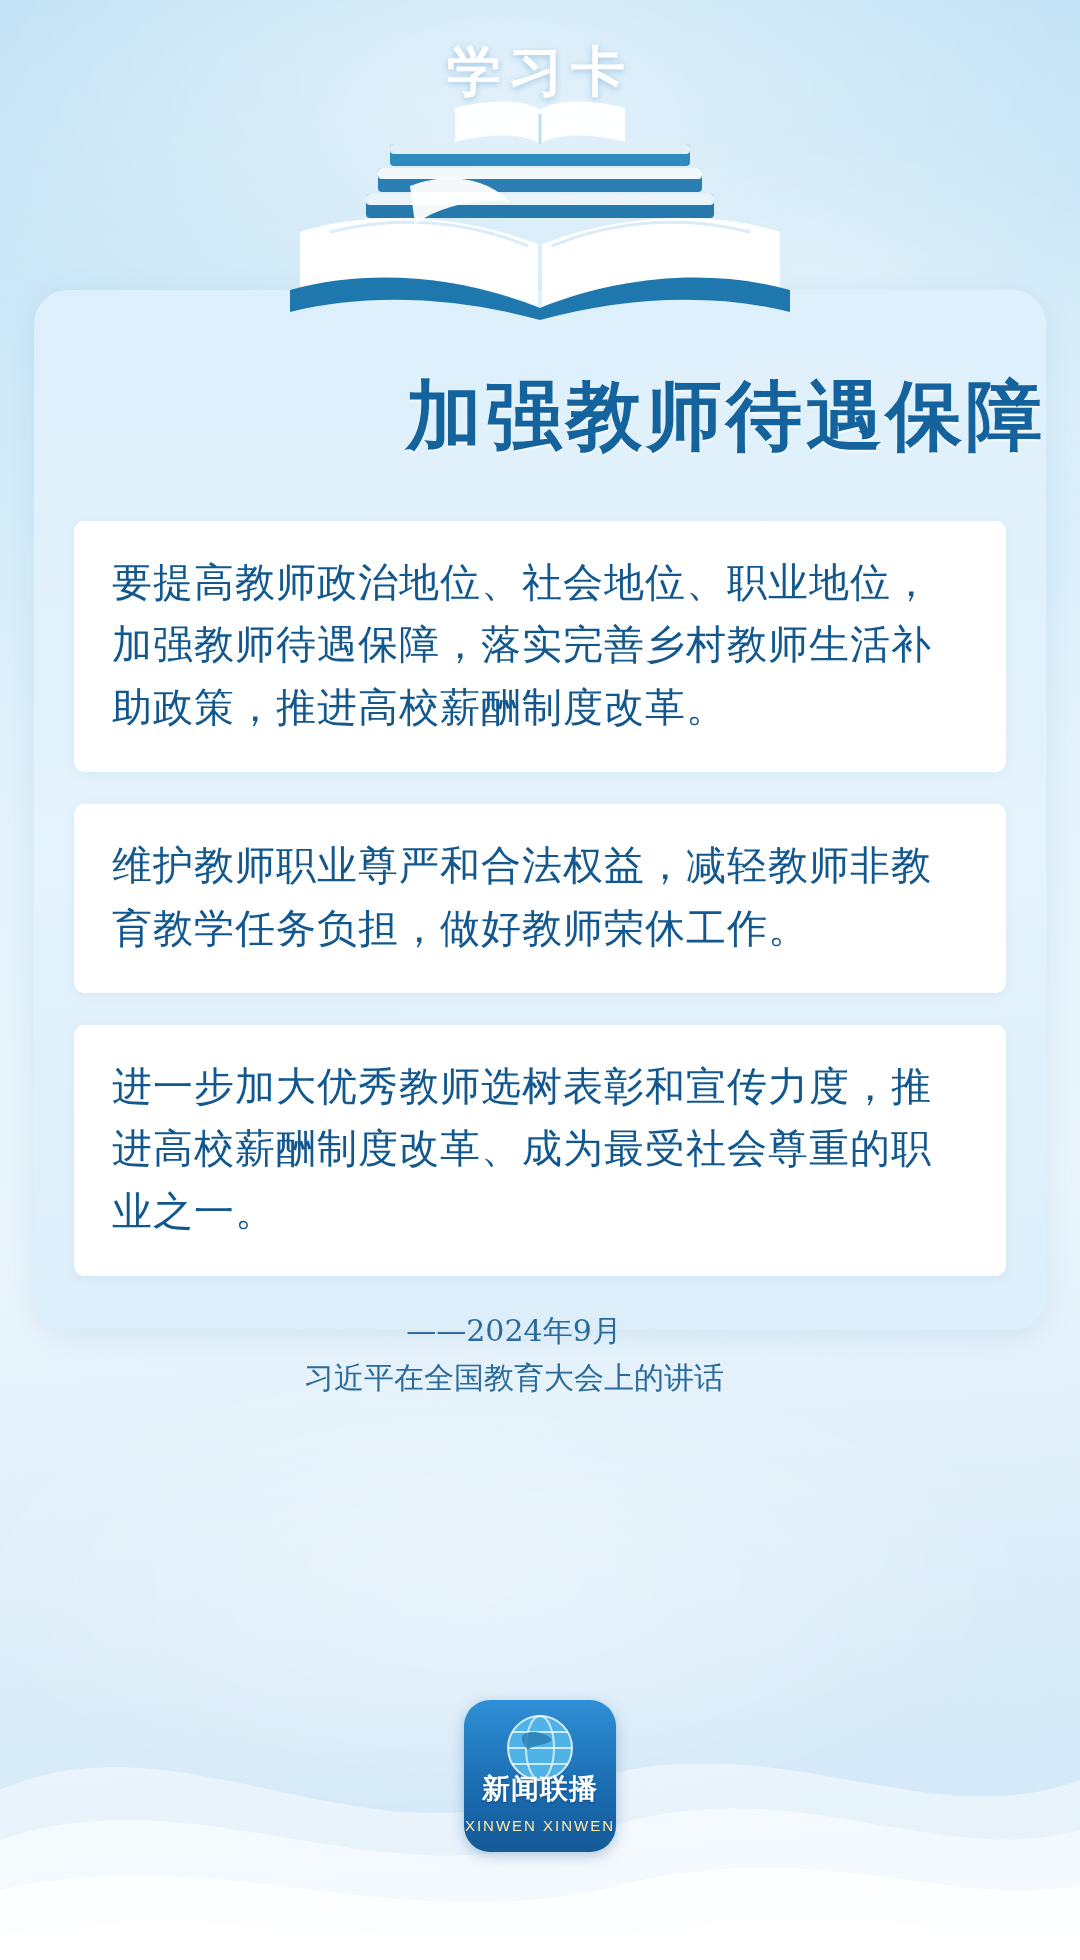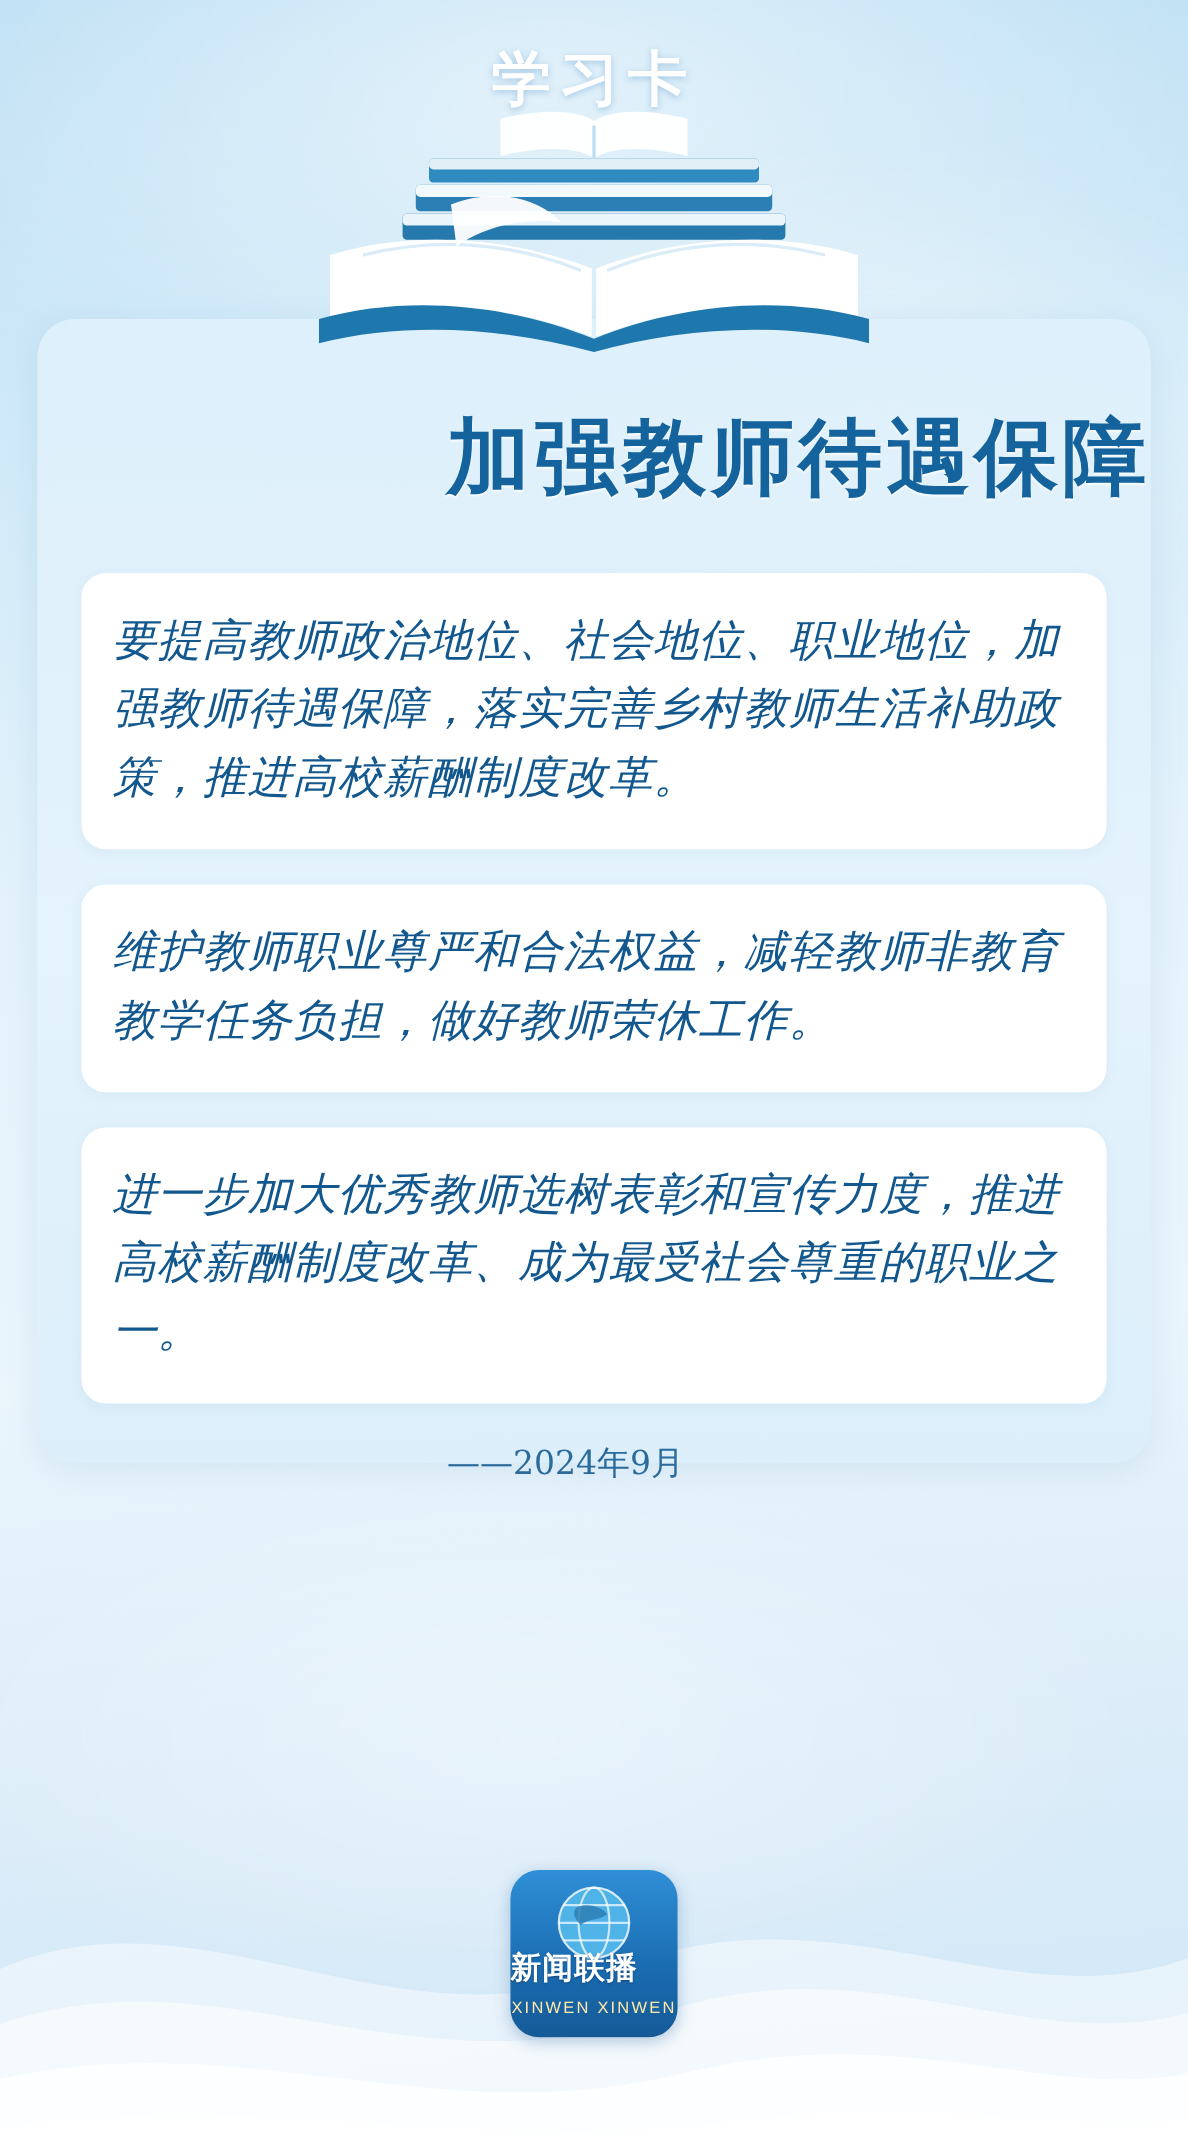--- a/index.html
+++ b/index.html
@@ -115,25 +115,24 @@
     font-weight: bold;
     letter-spacing: 4px;
     font-family: "DejaVu Sans", "Liberation Sans", sans-serif;
     text-shadow: 0 2px 2px rgba(255,255,255,0.8);
   }
   .quotes {
     margin: 52px 40px 0 40px;
   }
   .quote-box {
     background: #ffffff;
-    border-radius: 22px;
-    padding: 30px 38px 34px 28px;
+    border-radius: 10px;
+    padding: 30px 38px 34px 38px;
     margin-bottom: 32px;
     box-shadow: 0 2px 10px rgba(150,190,220,0.16);
-    font-style: italic;
   }
   .quote-text {
     color: #12588e;
     font-size: 40px;
     line-height: 1.56;
     letter-spacing: 1px;
     font-family: "DejaVu Sans", "Liberation Sans", sans-serif;
   }
   .source {
     margin: 16px 52px 0 0;
@@ -162,20 +161,21 @@
     position: absolute;
     top: 12px;
     left: 50%;
     transform: translateX(-50%);
   }
   .badge-cn {
     position: absolute;
     left: 0;
     bottom: 44px;
     width: 100%;
+    text-align: center;
     color: #ffffff;
     font-size: 28px;
     font-weight: bold;
     letter-spacing: 1px;
     font-family: "DejaVu Sans", "Liberation Sans", sans-serif;
     text-shadow: 0 1px 2px rgba(0,40,80,0.5);
   }
   .badge-en {
     position: absolute;
     left: 0;
@@ -243,20 +243,21 @@
       <div class="quote-box">
         <div class="quote-text">维护教师职业尊严和合法权益，减轻教师非教育教学任务负担，做好教师荣休工作。</div>
       </div>
       <div class="quote-box">
         <div class="quote-text">进一步加大优秀教师选树表彰和宣传力度，推进高校薪酬制度改革、成为最受社会尊重的职业之一。</div>
       </div>
     </div>
 
     <div class="source">
       <div>——2024年9月</div>
+      <div>习近平在全国教育大会上的讲话</div>
     </div>
   </div>
 
   <div class="footer-badge">
     <svg class="globe" width="92" height="72" viewBox="0 0 92 72">
       <circle cx="46" cy="36" r="32" fill="#4fb3e8"></circle>
       <circle cx="46" cy="36" r="32" fill="none" stroke="#ffffff" stroke-width="2" opacity="0.8"></circle>
       <ellipse cx="46" cy="36" rx="14" ry="32" fill="none" stroke="#ffffff" stroke-width="2" opacity="0.7"></ellipse>
       <path d="M14,36 L78,36 M18,20 L74,20 M18,52 L74,52" stroke="#ffffff" stroke-width="2" opacity="0.7" fill="none"></path>
       <path d="M30,22 C38,18 52,20 58,28 C52,34 40,32 34,38 C28,32 26,26 30,22 Z" fill="#2b7fb4" opacity="0.85"></path>

